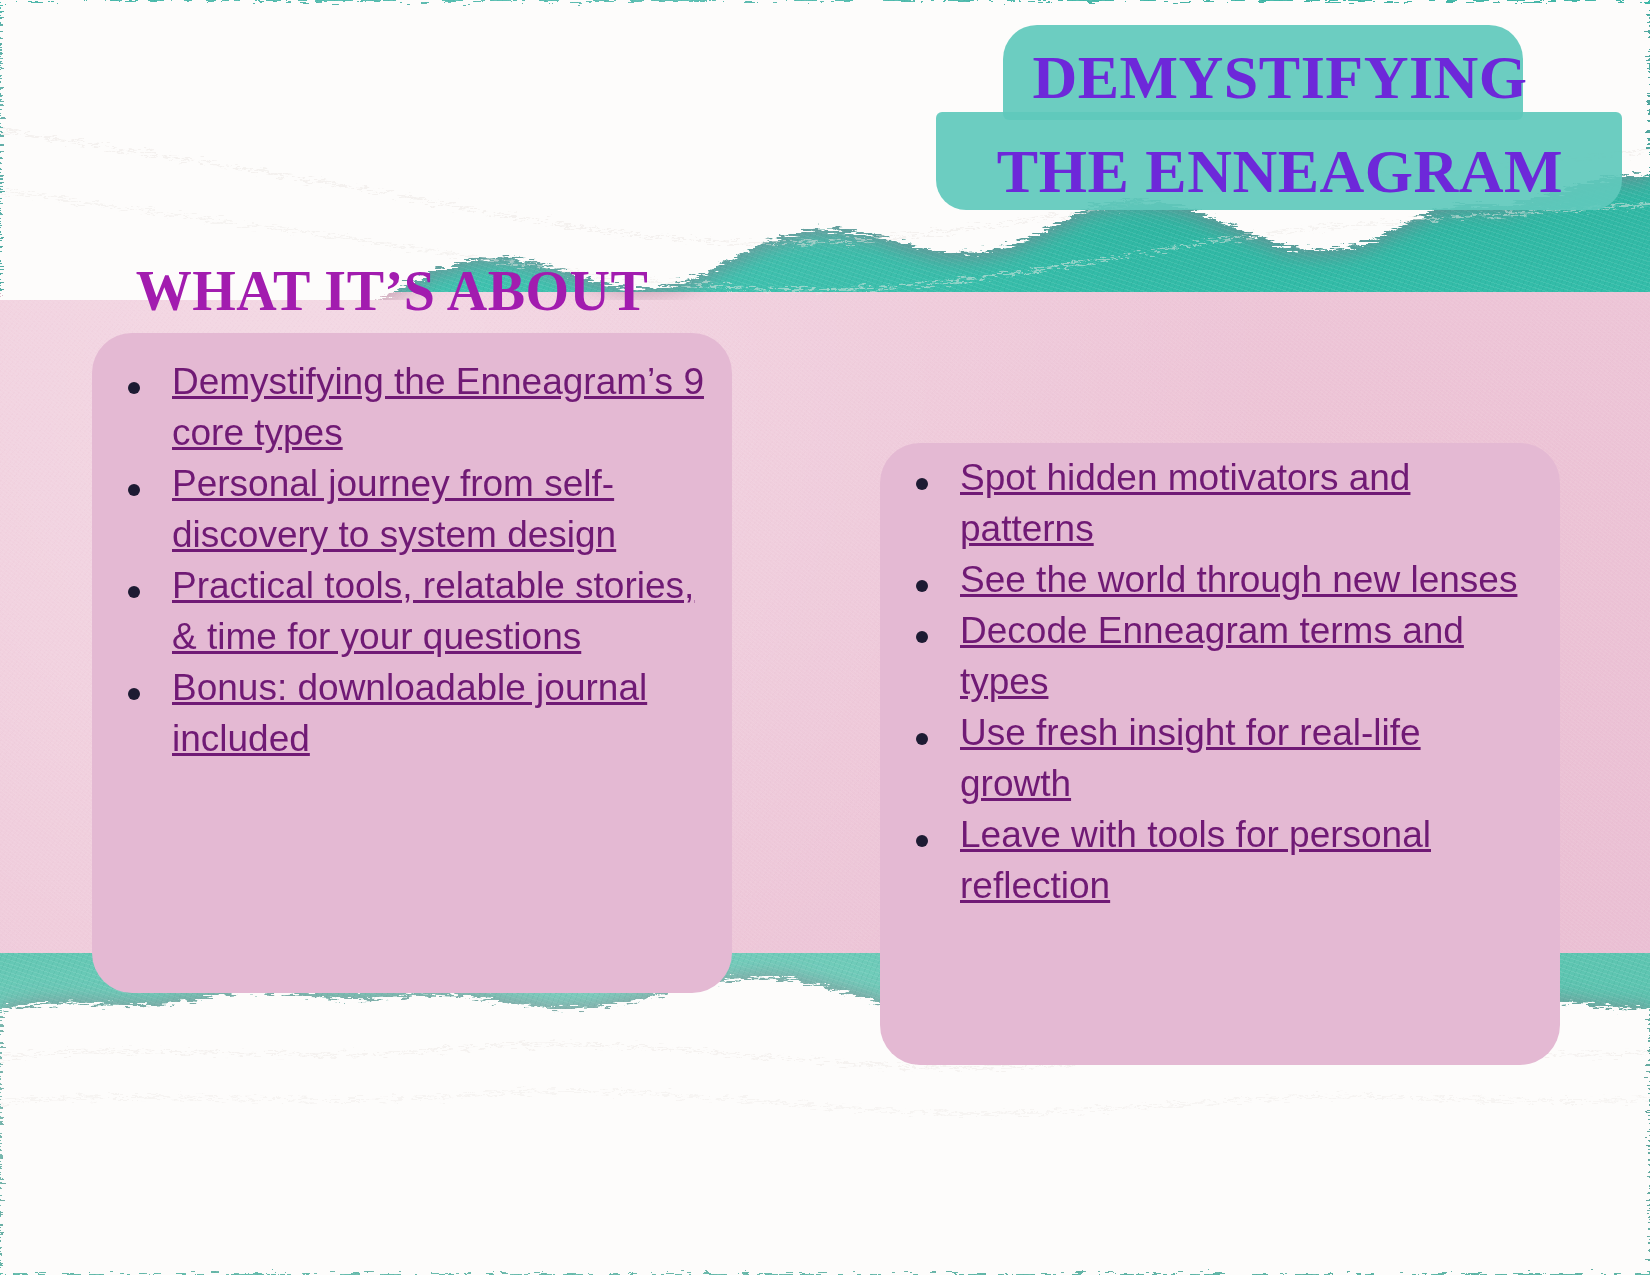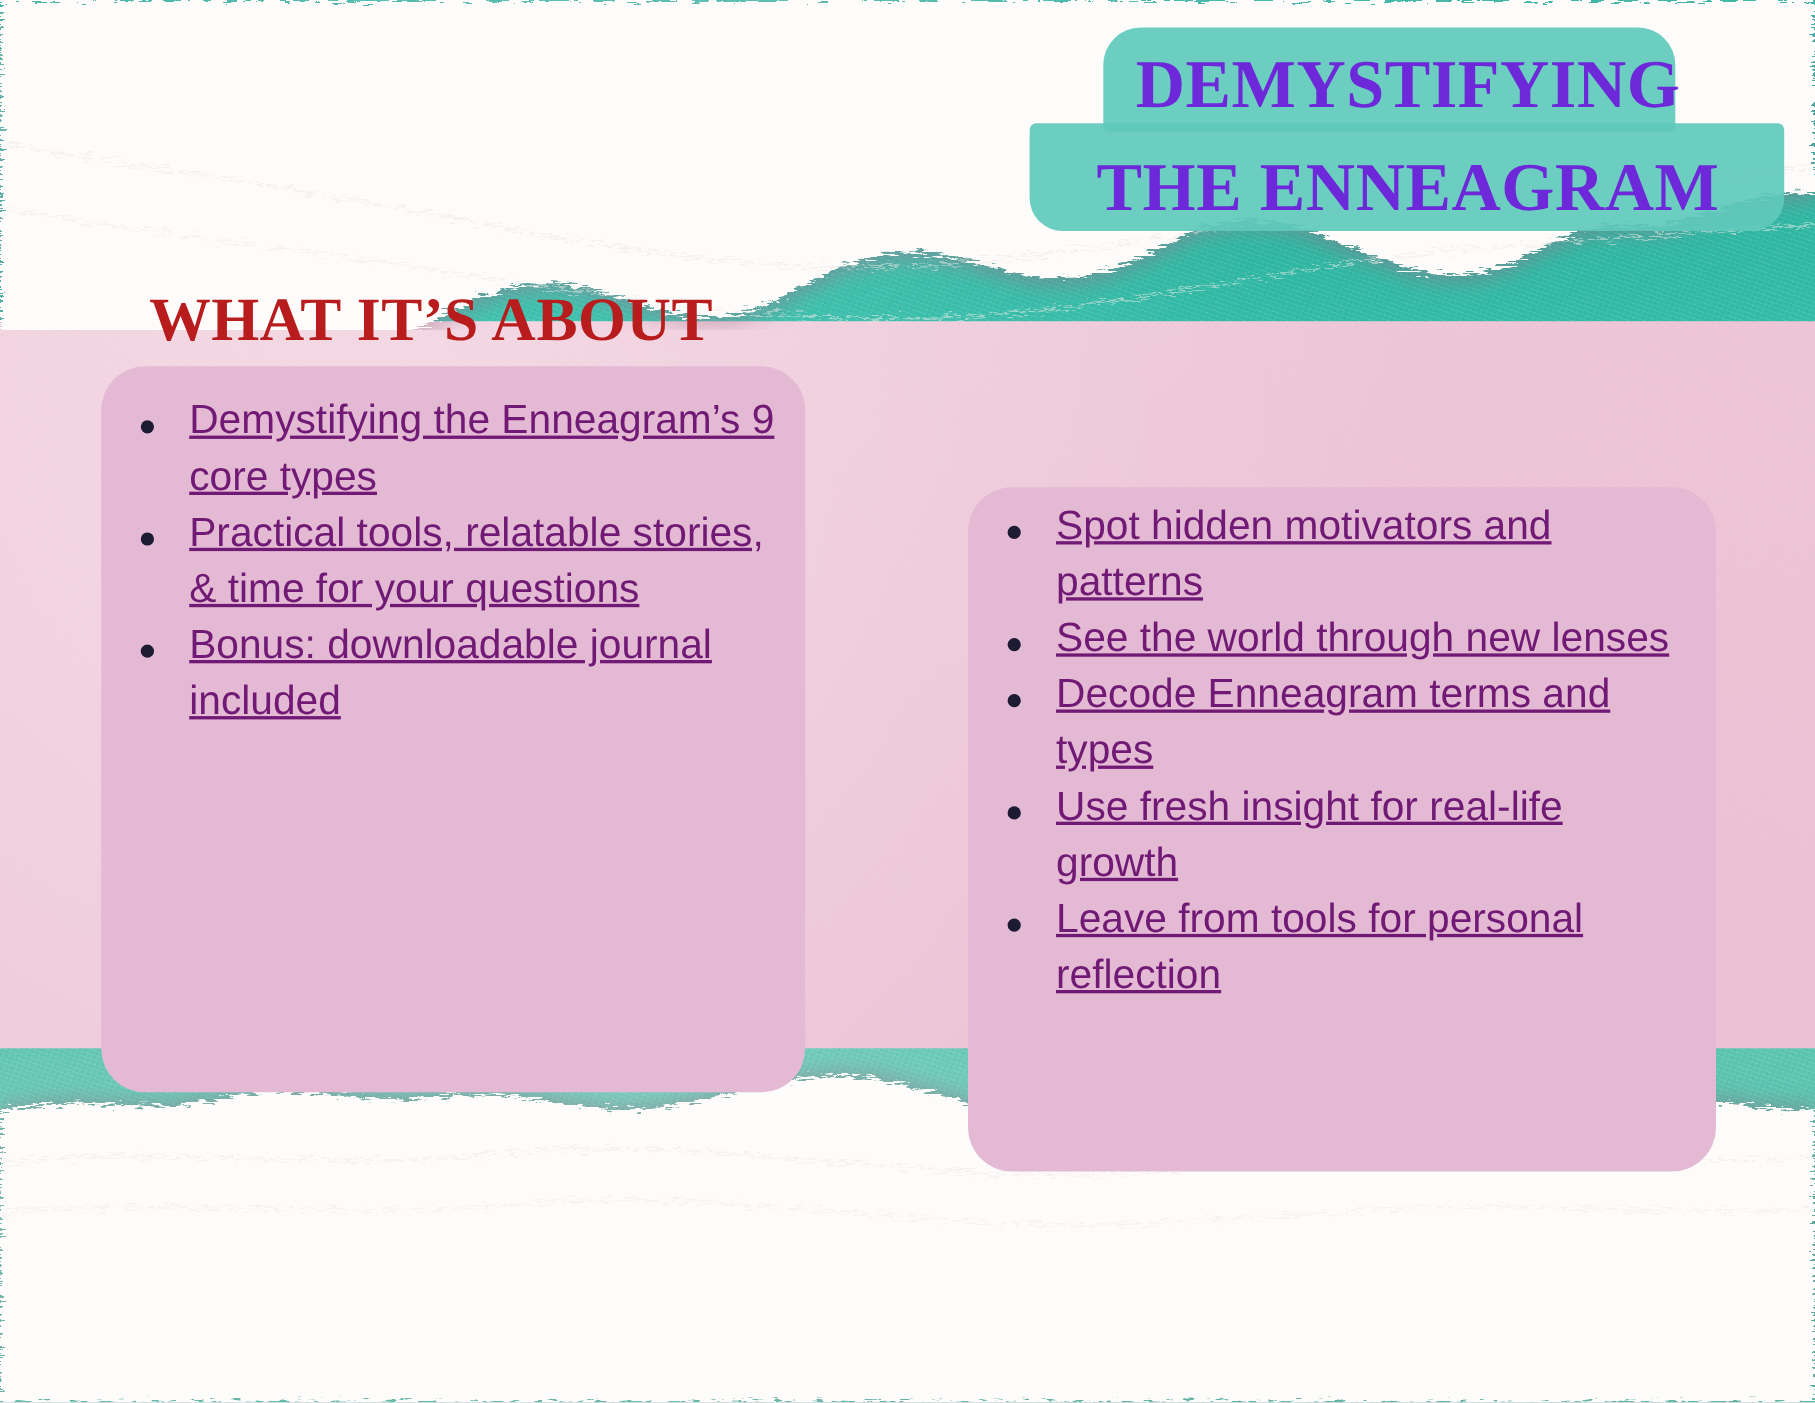--- a/index.html
+++ b/index.html
@@ -103,21 +103,21 @@
   }
   #title-text .ln { display: block; white-space: nowrap; }
 
   
   .col-heading {
     position: absolute;
     font-family: "Liberation Serif", "DejaVu Serif", serif;
     font-weight: 700;
     font-size: 56px;
     line-height: 70px;
-    color: #b91c1c;
+    color: #a21caf;
     text-transform: uppercase;
     text-align: center;
     letter-spacing: 0.5px;
   }
   #heading-left  { left: 62px;  top: 256px; width: 660px; }
   #heading-right { left: 830px; top: 256px; width: 760px; }
 
   .bullet-card {
     position: absolute;
     background: #e4b9d3;
@@ -281,28 +281,29 @@
     <span class="ln">DEMYSTIFYING</span>
     <span class="ln">THE ENNEAGRAM</span>
   </div>
 
   <div class="col-heading" id="heading-left">WHAT IT’S ABOUT</div>
 
   <div class="bullet-card" id="card-left"></div>
 
   <ul class="bullet-list" id="list-left">
     <li>Demystifying the Enneagram’s 9 core types</li>
+    <li>Personal journey from self-discovery to system design</li>
     <li>Practical tools, relatable stories, &amp; time for your questions</li>
     <li>Bonus: downloadable journal included</li>
   </ul>
 
 
   <div class="bullet-card" id="card-right"></div>
 
   <ul class="bullet-list" id="list-right">
     <li>Spot hidden motivators and patterns</li>
     <li>See the world through new lenses</li>
     <li>Decode Enneagram terms and types</li>
     <li>Use fresh insight for real-life growth</li>
-    <li>Leave from tools for personal reflection</li>
+    <li>Leave with tools for personal reflection</li>
   </ul>
 
 </div>
 
 </body></html>

